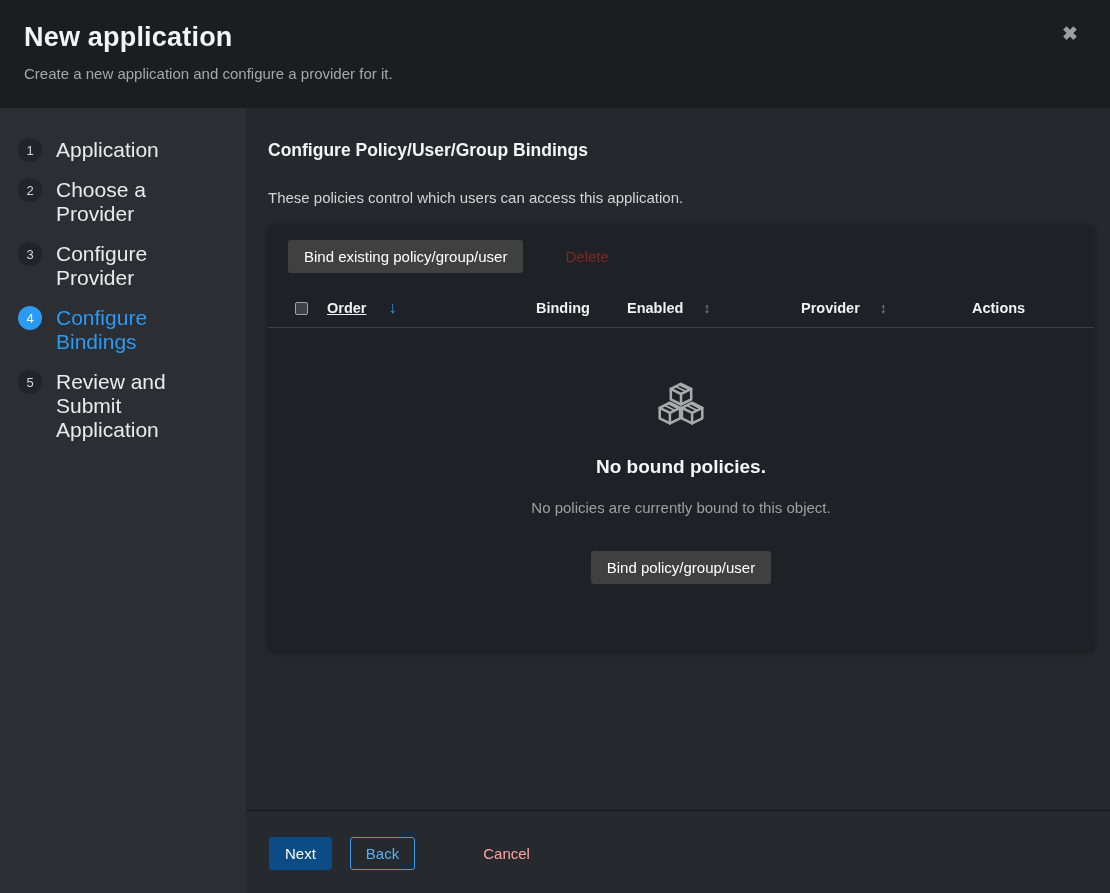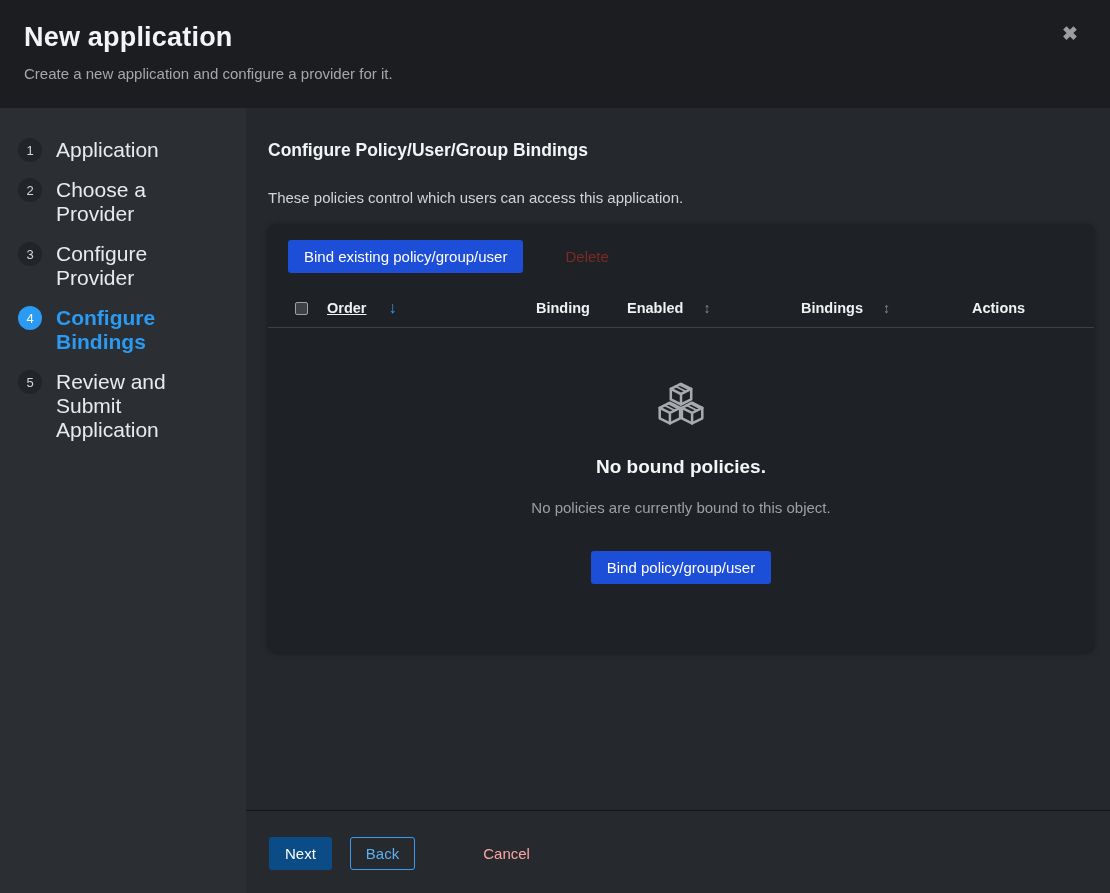--- a/index.html
+++ b/index.html
@@ -33,40 +33,40 @@
   
   .steps-nav { width: 246px; flex: none; background: #2b2e33; padding: 22px 0 0 0; }
   .step { display: flex; align-items: flex-start; gap: 14px; padding: 8px 20px 8px 18px; cursor: pointer; }
   .step-num {
     flex: none; width: 24px; height: 24px; border-radius: 50%;
     background: #212428; color: #d5d6d8; font-size: 13px;
     display: flex; align-items: center; justify-content: center;
   }
   .step-label { font-size: 21px; line-height: 24px; color: #e9eaeb; }
   .step.active .step-num { background: #2b9af3; color: #ffffff; }
-  .step.active .step-label { color: #2b9af3; font-weight: bold; }
+  .step.active .step-label { color: #2b9af3; }
 
   
   .content-col { flex: 1; display: flex; flex-direction: column; min-width: 0; }
   .content { flex: 1; padding: 32px 16px 0 22px; overflow: hidden; }
   .content-heading { font-size: 17.5px; font-weight: 700; color: #f3f4f5; margin-bottom: 28px; }
   .content-desc { font-size: 15px; color: #d3d4d6; margin-bottom: 18px; }
 
   
   .card {
     background: #1e2125; border-radius: 8px; height: 428px;
     box-shadow: 0 1px 5px rgba(0,0,0,.35);
     display: flex; flex-direction: column; overflow: hidden;
   }
   .toolbar { padding: 16px 20px; display: flex; align-items: center; flex: none; }
   .btn {
     font-family: "Liberation Sans", sans-serif;
     font-size: 15px; border: none; border-radius: 3px; cursor: pointer; padding: 8px 16px;
   }
-  .btn-primary { background: #1d4ed8; color: #ffffff; }
+  .btn-primary { background: #404040; color: #ffffff; }
   .btn-delete { background: none; color: #7d2a24; margin-left: 34px; padding: 8px 8px; }
 
   
   .thead {
     flex: none; display: flex; align-items: center;
     height: 39px; padding-left: 27px;
     border-bottom: 1px solid #3d4044;
     font-size: 14.5px; font-weight: 700; color: #f0f1f2;
   }
   .cb {
@@ -158,21 +158,21 @@
               <span class="sort-desc">↓</span>
             </span>
             <span class="th th-binding">
               <span>Binding</span>
             </span>
             <span class="th th-enabled">
               <span>Enabled</span>
               <span class="sort-both">↕</span>
             </span>
             <span class="th th-timeout">
-              <span>Bindings</span>
+              <span>Provider</span>
               <span class="sort-both">↕</span>
             </span>
             <span class="th th-actions">
               <span>Actions</span>
             </span>
           </div>
 
           <div class="empty">
             <svg class="cubes" viewBox="-45 -34 90 80" aria-hidden="true">
               <defs>

